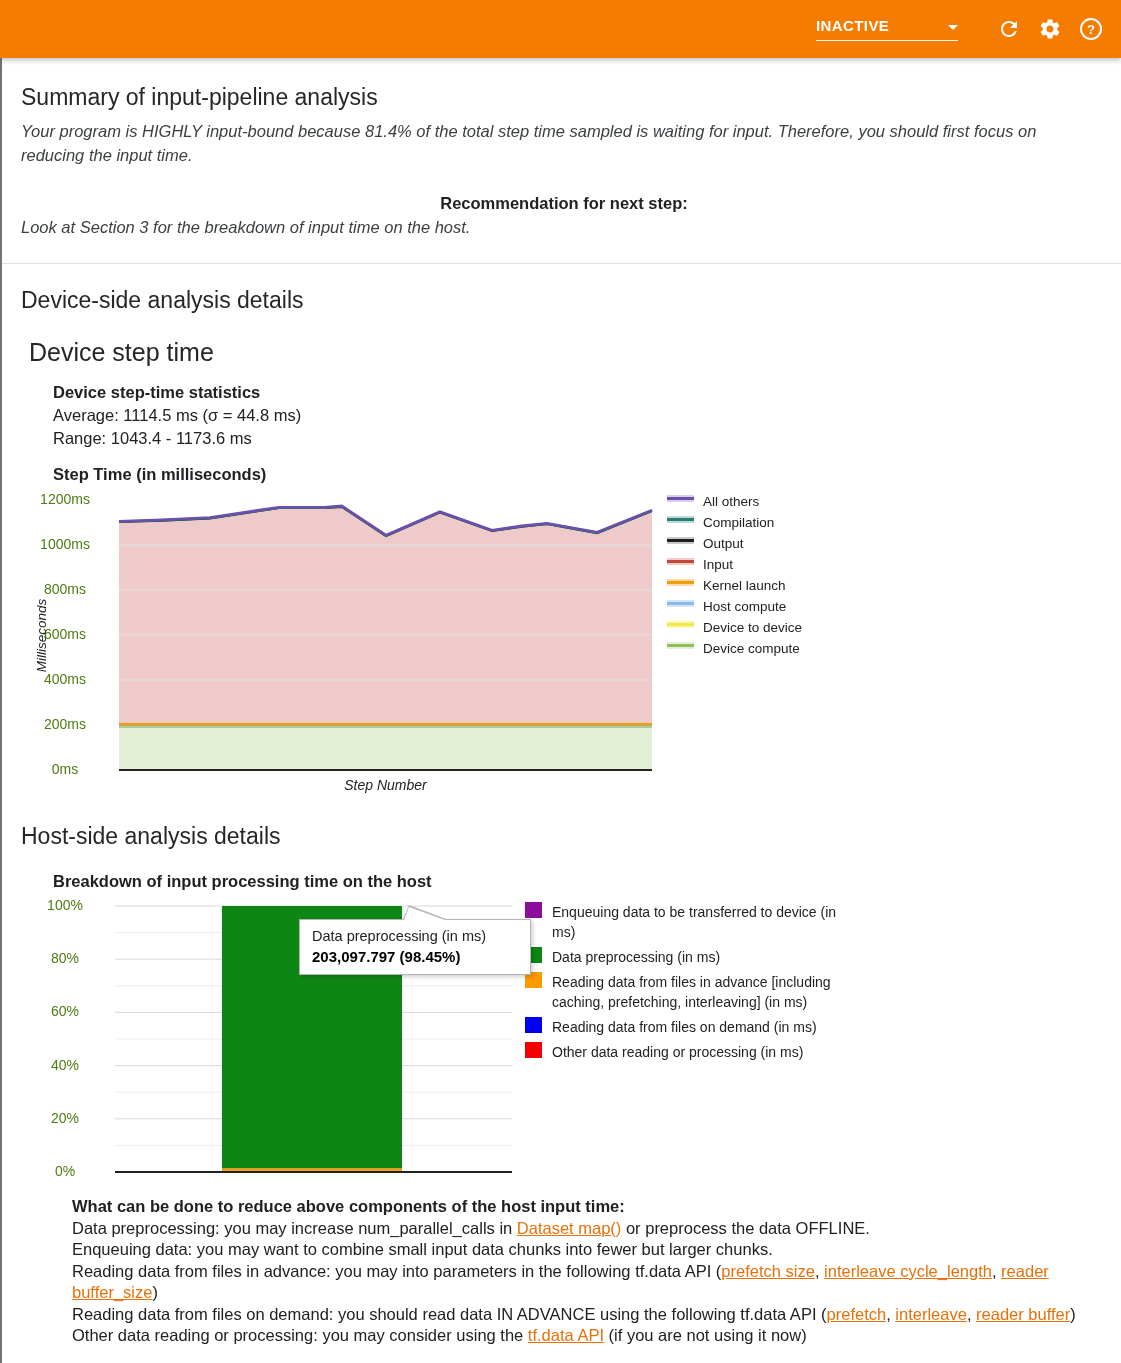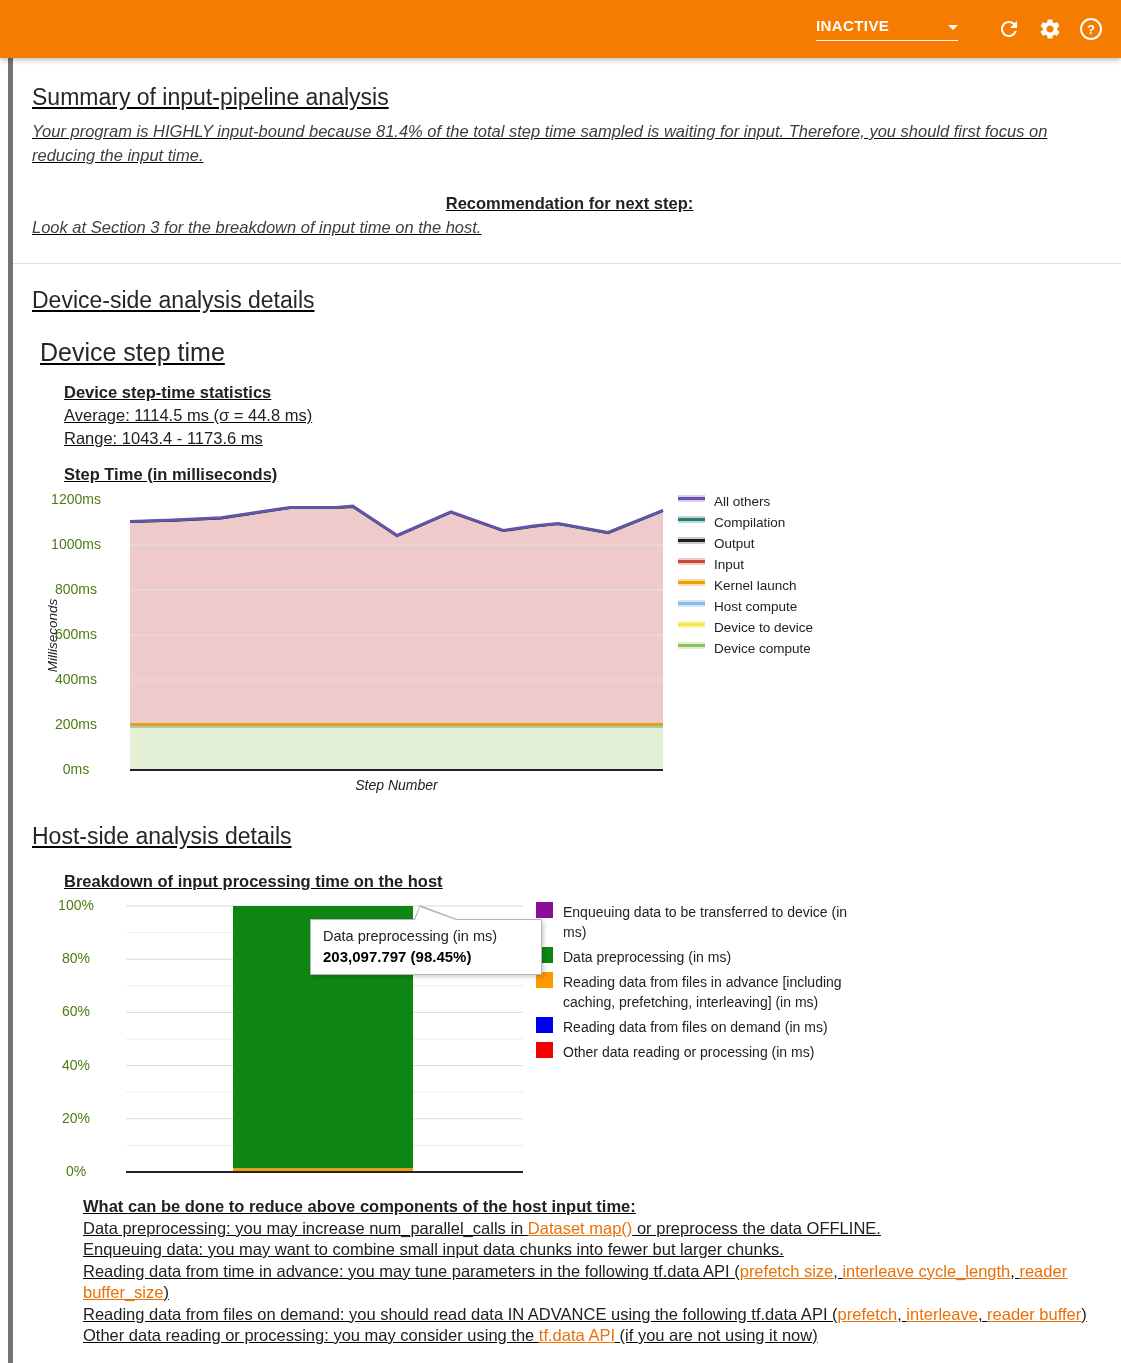--- a/index.html
+++ b/index.html
@@ -8,21 +8,21 @@
   .appbar{height:58px;background:#f57c00;display:flex;align-items:center;justify-content:flex-end;
           box-shadow:0 2px 5px rgba(0,0,0,.26);position:relative;z-index:5;padding-right:18px;}
   .status-select{display:flex;align-items:flex-end;color:#fff;width:142px;border-bottom:1px solid rgba(255,255,255,.95);
           padding-bottom:6px;margin-right:22px;cursor:pointer;position:relative;}
   .status-select .lbl{font-size:15px;letter-spacing:.4px;font-weight:bold;}
   .caret{width:0;height:0;border-left:5px solid transparent;border-right:5px solid transparent;
          border-top:5px solid #fff;margin-left:auto;margin-bottom:4px;}
   .bar-icon{width:24px;height:24px;margin-left:17px;cursor:pointer;display:block;}
   .bar-icon svg{display:block;}
   
-  .content{margin-left:8px;border-left:5px solid #737373;min-height:1297px;text-decoration:underline;}
+  .content{border-left:2px solid #737373;min-height:1297px;}
   .divider{border-top:1px solid #e0e0e0;height:0;}
   .section{padding:0 14px 0 19px;}
   h1.sec-title{font-weight:400;font-size:23px;color:#262626;margin:0;padding:0;}
   .summary-sec{padding-top:26px;padding-bottom:26px;}
   .italic-body{font-style:italic;font-size:16.5px;color:#3c4043;line-height:24px;margin-top:8px;max-width:1080px;}
   .rec-head{font-weight:bold;font-size:16.5px;color:#222;margin-top:27px;text-align:center;}
   .rec-body{font-style:italic;font-size:16.5px;color:#3c4043;margin-top:5px;}
   .device-sec{padding-top:23px;}
   h2.sub-title{font-weight:400;font-size:25px;color:#262626;margin:24px 0 0 8px;}
   .stats{margin:14px 0 0 32px;font-size:16.5px;color:#202124;line-height:23px;}
@@ -252,21 +252,21 @@
             <span class="txt">Other data reading or processing (in ms)</span>
           </div>
         </div>
       </div>
 
     <div class="tips">
       <div class="head">What can be done to reduce above components of the host input time:</div>
       <div id="tips-lines">
           <div class="tip-line"><span>Data preprocessing: you may increase num_parallel_calls in </span><a href="#">Dataset map()</a><span> or preprocess the data OFFLINE.</span></div>
           <div class="tip-line"><span>Enqueuing data: you may want to combine small input data chunks into fewer but larger chunks.</span></div>
-          <div class="tip-line"><span>Reading data from time in advance: you may tune parameters in the following tf.data API (</span><a href="#">prefetch size</a><span>, </span><a href="#">interleave cycle_length</a><span>, </span><a href="#">reader buffer_size</a><span>)</span></div>
+          <div class="tip-line"><span>Reading data from files in advance: you may into parameters in the following tf.data API (</span><a href="#">prefetch size</a><span>, </span><a href="#">interleave cycle_length</a><span>, </span><a href="#">reader buffer_size</a><span>)</span></div>
           <div class="tip-line"><span>Reading data from files on demand: you should read data IN ADVANCE using the following tf.data API (</span><a href="#">prefetch</a><span>, </span><a href="#">interleave</a><span>, </span><a href="#">reader buffer</a><span>)</span></div>
           <div class="tip-line"><span>Other data reading or processing: you may consider using the </span><a href="#">tf.data API</a><span> (if you are not using it now)</span></div>
         </div>
     </div>
   </div>
 
   <div class="divider bottom-divider"></div>
 </div>
 
 </body></html>

